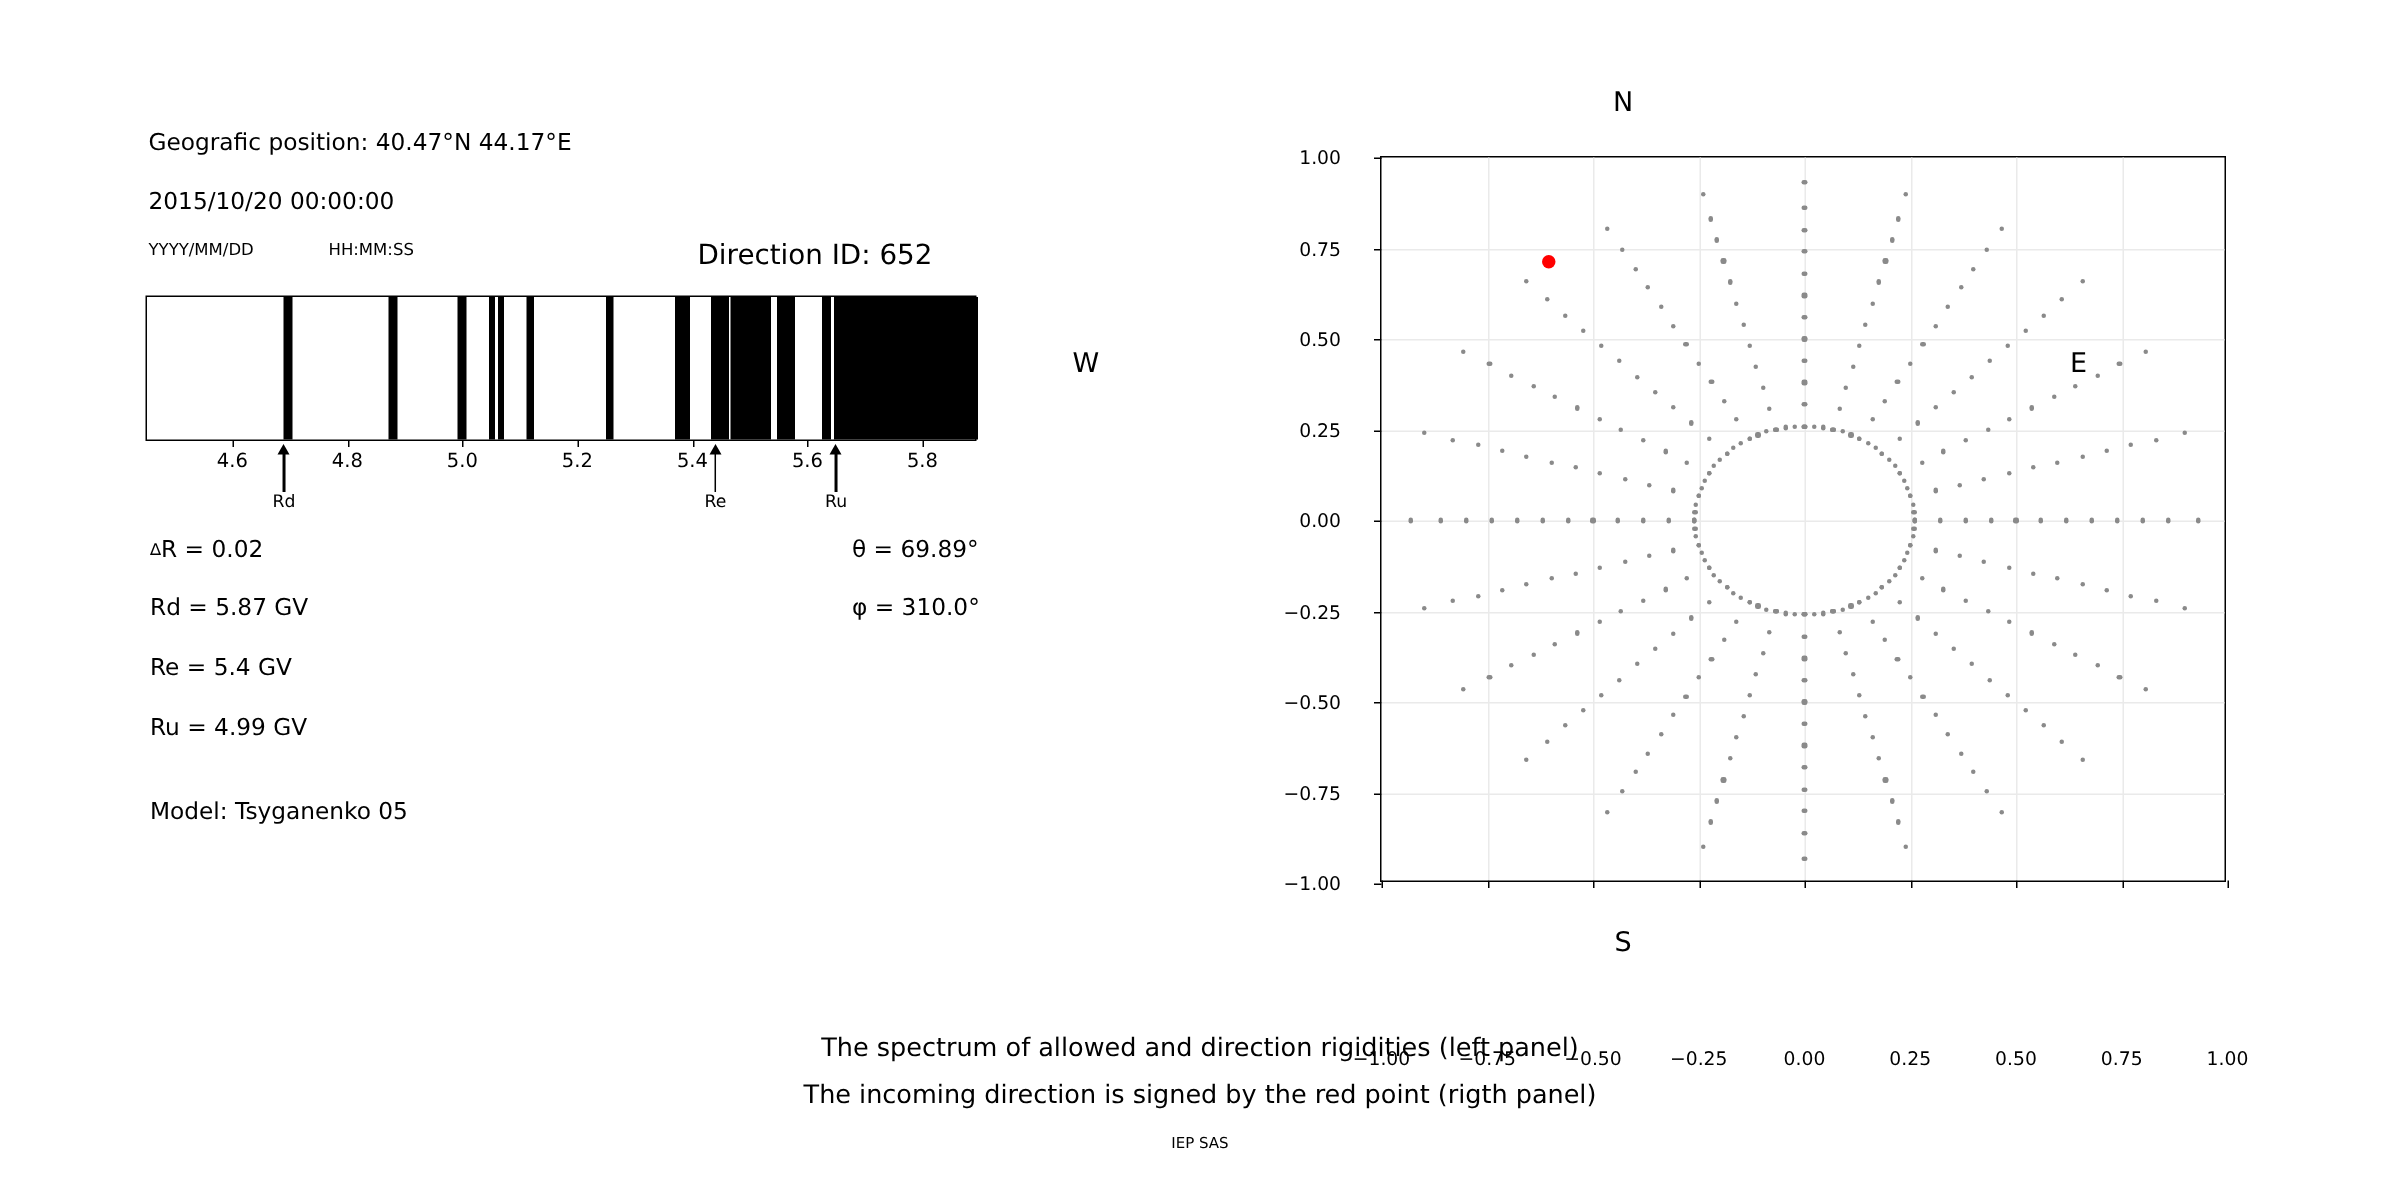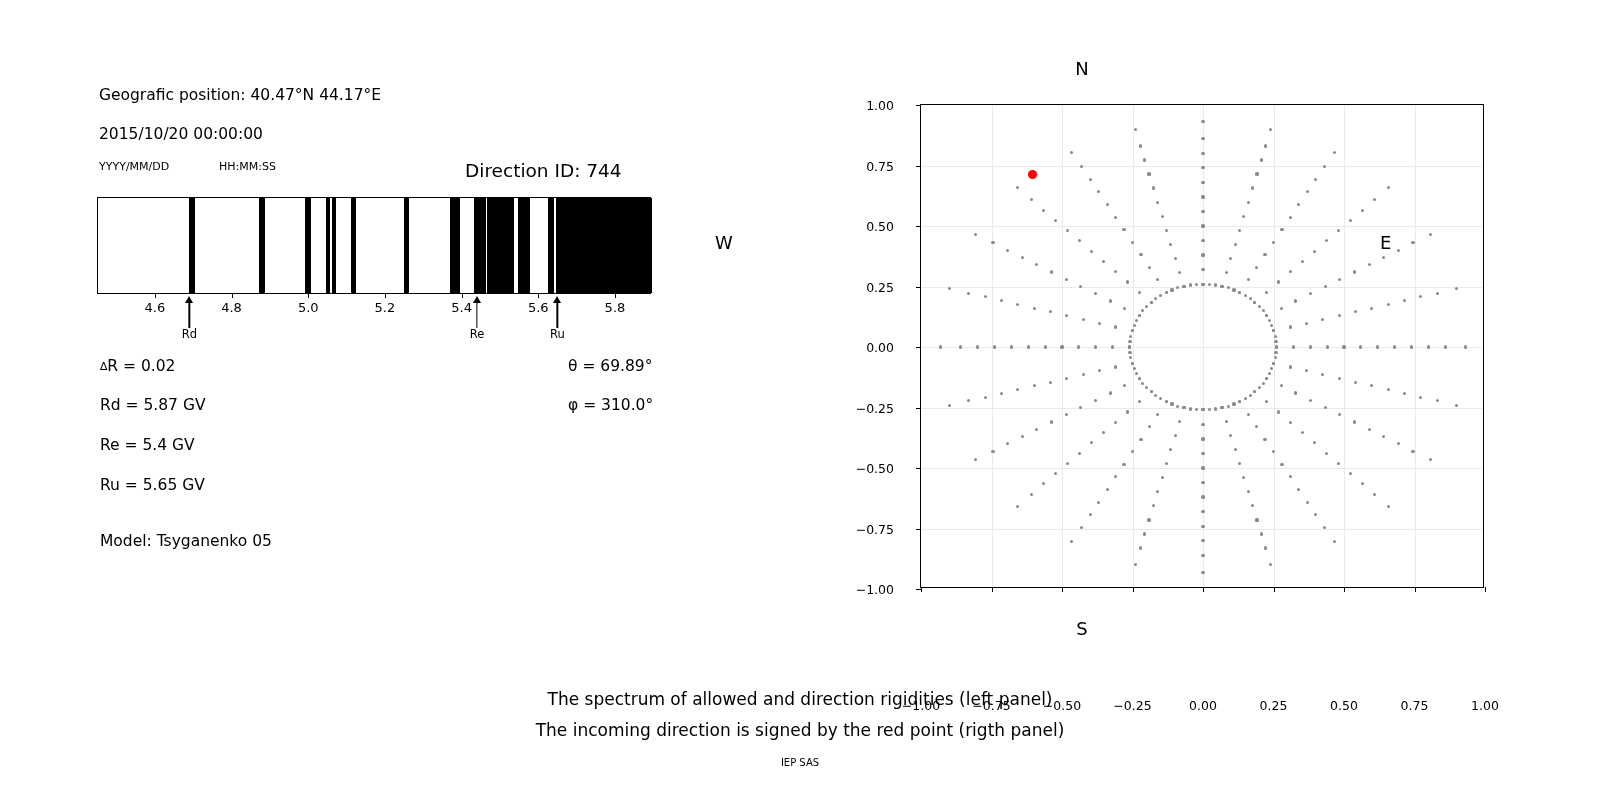--- a/index.html
+++ b/index.html
@@ -113,21 +113,21 @@
 <div id="left-panel">
 
   <div class="info-line" id="geo-position">Geografic position: 40.47°N 44.17°E</div>
 
   <div class="info-line" id="datetime-value">2015/10/20 00:00:00</div>
 
   <div class="info-line" id="fmt-date">YYYY/MM/DD</div>
 
   <div class="info-line" id="fmt-time">HH:MM:SS</div>
 
-  <div class="info-line" id="direction-id">Direction ID: 744</div>
+  <div class="info-line" id="direction-id">Direction ID: 652</div>
 
   <div id="spectrum-wrap">
     <div id="spectrum-box">
         <div class="band" style="left: 90.8637px; width: 6.13426px;"></div>
         <div class="band" style="left: 161.024px; width: 5.75087px;"></div>
         <div class="band" style="left: 207.031px; width: 6.13426px;"></div>
         <div class="band" style="left: 228.118px; width: 4.2173px;"></div>
         <div class="band" style="left: 234.252px; width: 4.2173px;"></div>
         <div class="band" style="left: 253.421px; width: 4.98408px;"></div>
         <div class="band" style="left: 305.563px; width: 4.98408px;"></div>
@@ -169,21 +169,21 @@
         <div class="arrowhead"></div>
         <div class="arrowline"></div>
         <div class="mlabel">Ru</div>
       </div>
     </div>
 
   <div class="stat" id="stat-dr"><span class="sub-delta">∆</span><span>R = 0.02</span></div>
 
   <div class="stat" id="stat-rd">Rd = 5.87 GV</div>
   <div class="stat" id="stat-re">Re = 5.4 GV</div>
-  <div class="stat" id="stat-ru">Ru = 5.65 GV</div>
+  <div class="stat" id="stat-ru">Ru = 4.99 GV</div>
   <div class="stat" id="stat-model">Model: Tsyganenko 05</div>
   <div class="stat" id="stat-theta">θ = 69.89°</div>
   <div class="stat" id="stat-phi">φ = 310.0°</div>
 </div>
 
 <div id="right-panel">
   <div id="polar-axes">
     <div id="red-point" style="left: 107.454px; top: 65.438px;"></div>
   <div class="gridline-v" style="left: 70.5px;"></div>
       <div class="gridline-v" style="left: 141px;"></div>

